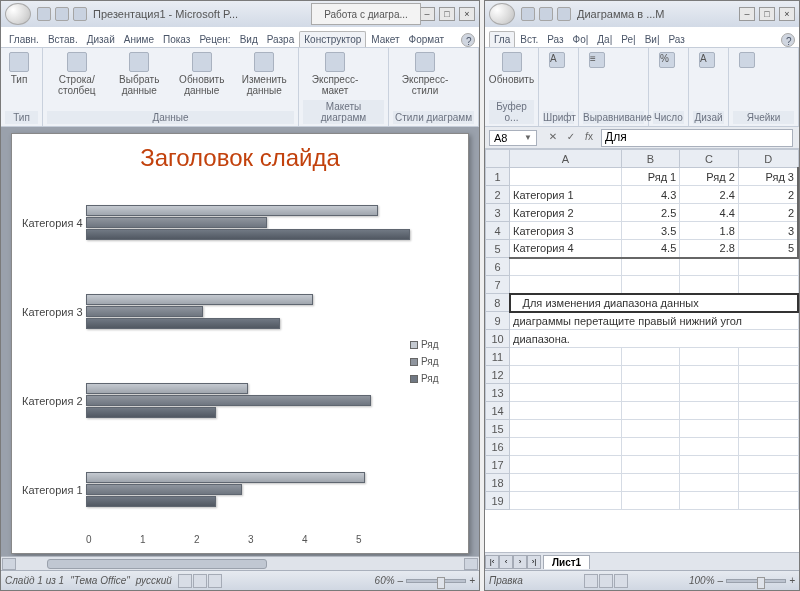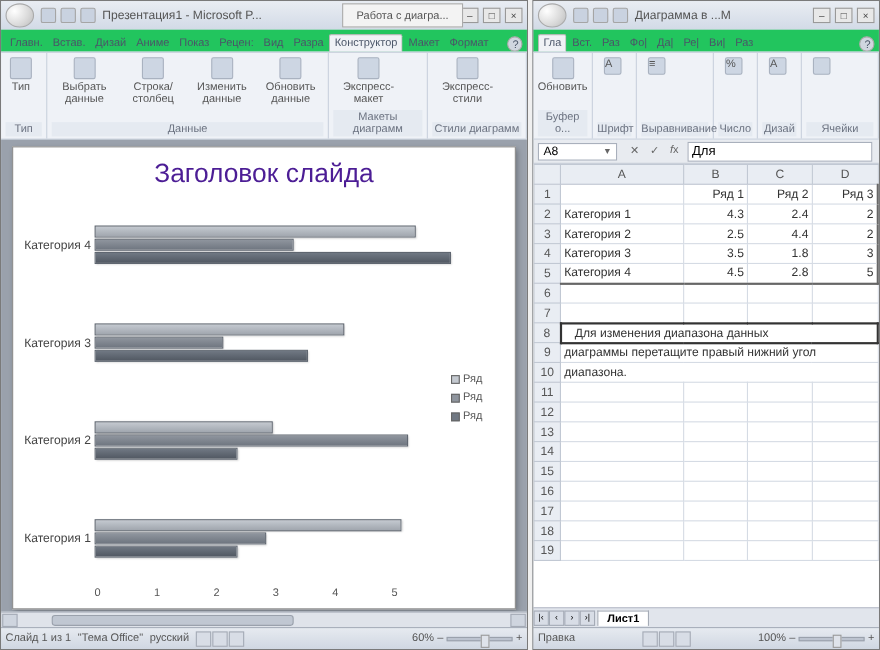--- a/index.html
+++ b/index.html
@@ -13,37 +13,37 @@
 .office-btn { width: 26px; height: 22px; border-radius: 50%; background: radial-gradient(circle at 30% 30%, #fff, #d9d9d9 60%, #bbb); border: 1px solid #aaa; }
 .qat { display: flex; gap: 4px; }
 .qat span { width: 14px; height: 14px; background: #c9d2e0; border: 1px solid #a5a5a5; border-radius: 2px; }
 .titlebar .title { flex: 1; text-align: left; white-space: nowrap; overflow: hidden; text-overflow: ellipsis; }
 .winctrls { display: flex; gap: 4px; }
 .winctrls span { width: 16px; height: 14px; border: 1px solid #999; background: #e8e8e8; font-size: 9px; text-align: center; line-height: 12px; color: #444; }
 
 .context-tab { position: absolute; left: 310px; top: 2px; width: 110px; height: 22px; background: #f3f3f3; border: 1px solid #aaa; font-size: 10px; color: #555; display: flex; align-items: center; justify-content: center; }
 .app-left-wrap { position: relative; }
 
-.tabs { height: 20px; display: flex; align-items: flex-end; background: #22c55e; padding: 0 4px; gap: 1px; font-size: 10px; color: #4a5568; }
+.tabs { height: 20px; display: flex; align-items: flex-end; background: #ffffff; padding: 0 4px; gap: 1px; font-size: 10px; color: #4a5568; }
 .tabs div { padding: 2px 4px; cursor: default; white-space: nowrap; }
 .tabs div.active { background: #f0f2f6; border: 1px solid #b8b8b8; border-bottom: none; border-radius: 2px 2px 0 0; }
 .tabs .help { width: 14px; height: 14px; border-radius: 50%; background: #d0d6e0; border: 1px solid #aaa; text-align: center; line-height: 12px; margin-left: auto; }
 
 .ribbon { height: 80px; background: #eff2f7; border-top: 1px solid #c5cdd9; border-bottom: 1px solid #c5cdd9; display: flex; }
 .rgroup { border-right: 1px solid #c9d1dd; padding: 2px 4px; display: flex; flex-direction: column; justify-content: space-between; }
 .rgroup .btns { display: flex; gap: 3px; align-items: flex-start; flex: 1; }
 .rbtn { display: flex; flex-direction: column; align-items: center; padding: 2px; font-size: 10px; color: #555; gap: 2px; min-width: 28px; }
 .rbtn .ico { width: 20px; height: 20px; background: #cdd6e3; border: 1px solid #a9b2c0; border-radius: 2px; }
 .rbtn .ico.sm { width: 16px; height: 16px; }
 .rbtn span { text-align: center; line-height: 1.1; max-width: 60px; }
 .rgroup .glabel { font-size: 10px; color: #6b7280; text-align: center; padding: 1px 0; background: #e5eaf1; }
 
 .workarea { flex: 1; background: #9aa1ac; overflow: hidden; display: flex; flex-direction: column; }
 .slide-canvas { margin: 6px 10px 2px 10px; flex: 1; background: #fff; border: 1px solid #888; box-shadow: 2px 2px 5px rgba(0,0,0,0.3); padding: 10px 10px 8px 10px; display: flex; flex-direction: column; overflow: hidden; }
-.slide-title { font-size: 24px; color: #4c1d95; text-align: center; margin-bottom: 6px; }
+.slide-title { font-size: 24px; color: #c2410c; text-align: center; margin-bottom: 6px; }
 
 .chart-area { flex: 1; display: flex; }
 .chart-body { flex: 1; display: flex; flex-direction: column; }
 .chart-cats { flex: 1; display: flex; flex-direction: column; justify-content: space-around; }
 .cat-row { display: flex; align-items: center; gap: 2px; }
 .cat-lab { width: 62px; font-size: 11px; color: #444; }
 .bars { flex: 1; position: relative; height: 42px; display: flex; flex-direction: column; justify-content: center; gap: 1px; }
 .bar { height: 11px; background: linear-gradient(#a0a6ae,#7e858e); border: 1px solid #5f6670; box-shadow: 1px 1px 2px rgba(0,0,0,0.25); }
 .bar.s1 { background: linear-gradient(#c4c9d0,#a0a6ae); }
 .bar.s2 { background: linear-gradient(#8f959e,#6f7680); }
@@ -51,31 +51,31 @@
 .x-axis { display: flex; font-size: 10px; color: #555; padding-left: 64px; }
 .x-axis span { flex: 1; text-align: left; }
 .legend { width: 48px; display: flex; flex-direction: column; justify-content: center; gap: 6px; font-size: 10px; color: #555; }
 .legend div { display: flex; align-items: center; gap: 3px; }
 .lg-sw { width: 8px; height: 8px; border: 1px solid #666; }
 
 .hscroll { height: 14px; background: #dfe3ea; border-top: 1px solid #b0b6c0; display: flex; align-items: center; }
 .hscroll .thumb { width: 220px; height: 10px; margin-left: 30px; background: #c0c7d2; border: 1px solid #9aa1ac; border-radius: 3px; }
 .hscroll .arr { width: 14px; height: 12px; background: #cfd5df; border: 1px solid #a5abb6; margin: 0 1px; }
 
-.statusbar { height: 20px; background: linear-gradient(#e6eaf0,#d0d7e2); border-top: 1px solid #a9b0bc; display: flex; align-items: center; font-size: 10px; color: #555; padding: 0 4px; gap: 6px; }
+.statusbar { height: 20px; background: linear-gradient(#e6eaf0,#d0d7e2); border-top: 1px solid #a9b0bc; display: flex; align-items: center; font-size: 10px; color: #555; padding: 0 4px; gap: 6px; font-style: italic; }
 .statusbar .zoom { margin-left: auto; display: flex; align-items: center; gap: 3px; }
 .zoom .slider { width: 60px; height: 4px; background: #bcc3cf; border: 1px solid #9aa1ac; position: relative; }
 .zoom .slider::after { content: ""; position: absolute; left: 30px; top: -3px; width: 6px; height: 10px; background: #dfe3ea; border: 1px solid #999; }
 .viewbtns { display: flex; gap: 1px; }
 .viewbtns span { width: 14px; height: 14px; background: #d8dde6; border: 1px solid #a5abb6; }
 
 
 .ribbon-r { height: 80px; background: #eff2f7; border-top: 1px solid #c5cdd9; border-bottom: 1px solid #c5cdd9; display: flex; }
 .namebox-row { height: 22px; display: flex; align-items: center; background: #e8ebf0; border-bottom: 1px solid #c1c8d3; font-size: 11px; }
-.namebox { width: 72px; border: 1px solid #a9b0bc; background: #fff; margin: 0 4px; padding: 1px 4px; display: flex; justify-content: space-between; align-items: center; }
+.namebox { width: 48px; border: 1px solid #a9b0bc; background: #fff; margin: 0 4px; padding: 1px 4px; display: flex; justify-content: space-between; align-items: center; }
 .namebox .dd { font-size: 8px; color: #666; }
 .fx-btns { display: flex; gap: 2px; margin: 0 4px; }
 .fx-btns span { width: 16px; height: 16px; font-size: 10px; color: #666; text-align: center; border: 1px solid transparent; }
 .formula { flex: 1; border: 1px solid #a9b0bc; background: #fff; height: 18px; margin-right: 6px; padding: 0 3px; font-size: 12px; }
 
 .sheet { flex: 1; background: #fff; overflow: hidden; display: flex; flex-direction: column; }
 .sheet table { border-collapse: collapse; width: 100%; font-size: 11px; color: #333; }
 .sheet th { background: #e9edf3; border: 1px solid #c1c8d3; font-weight: normal; color: #555; height: 18px; }
 .sheet th.rowh { width: 24px; }
 .sheet td { border: 1px solid #d5dbe4; height: 18px; padding: 0 3px; }
@@ -131,33 +131,33 @@
             <div class="ico"></div>
             <span>Тип</span>
           </div>
         </div>
       <div class="glabel">Тип</div>
     </div>
     <div class="rgroup" style="flex:1.3">
       <div class="btns">
         <div class="rbtn">
             <div class="ico"></div>
+            <span>Строка/столбец</span>
+          </div>
+        <div class="rbtn">
+            <div class="ico"></div>
             <span>Выбрать данные</span>
           </div>
         <div class="rbtn">
             <div class="ico"></div>
-            <span>Строка/столбец</span>
+            <span>Обновить данные</span>
           </div>
         <div class="rbtn">
             <div class="ico"></div>
             <span>Изменить данные</span>
-          </div>
-        <div class="rbtn">
-            <div class="ico"></div>
-            <span>Обновить данные</span>
           </div>
       </div>
       <div class="glabel">Данные</div>
     </div>
     <div class="rgroup" style="width:90px">
       <div class="btns">
           <div class="rbtn">
             <div class="ico"></div>
             <span>Экспресс-макет</span>
           </div>

